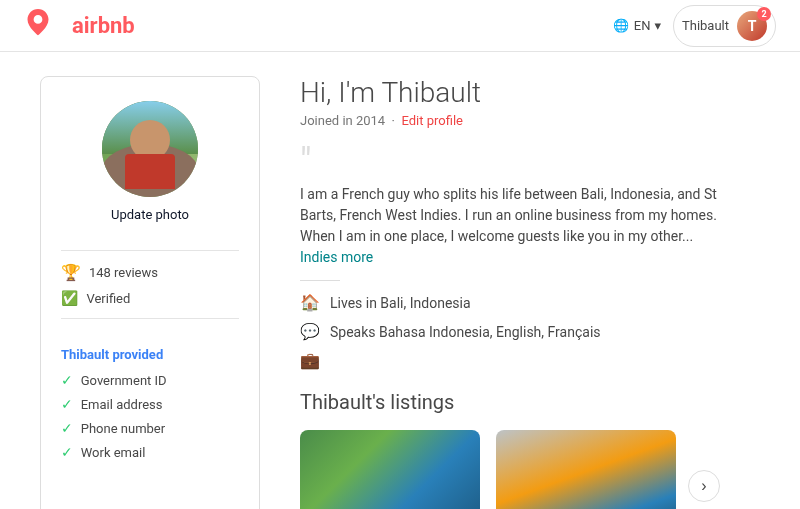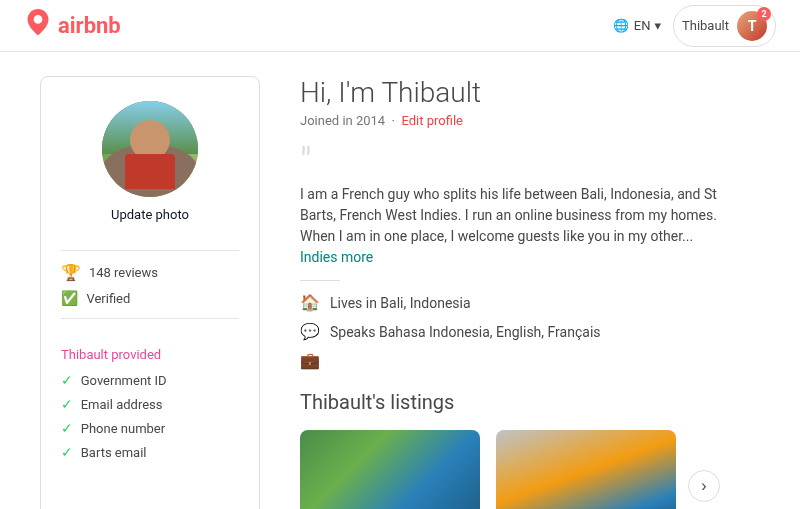--- a/index.html
+++ b/index.html
@@ -3,21 +3,21 @@
   <meta charset="utf-8">
   <style>
     * { box-sizing: border-box; margin: 0; padding: 0; }
     body { font-family: -apple-system, BlinkMacSystemFont, 'Segoe UI', Roboto, sans-serif; background: #fff; color: #484848; font-size: 14px; }
 
     
     .header {
       display: flex; align-items: center; justify-content: space-between;
       padding: 0 24px; height: 52px; border-bottom: 1px solid #e4e4e4;
     }
-    .logo { display: flex; align-items: center; gap: 6px; }
+    .logo { display: flex; align-items: center; gap: 20px; }
     .logo-icon { color: #FF5A5F; font-size: 28px; }
     .logo-text { color: #FF5A5F; font-size: 22px; font-weight: bold; }
     .header-right { display: flex; align-items: center; gap: 12px; }
     .lang-selector { display: flex; align-items: center; gap: 4px; font-size: 13px; color: #484848; cursor: pointer; }
     .user-menu { display: flex; align-items: center; gap: 8px; border: 1px solid #ddd; border-radius: 21px; padding: 5px 8px; cursor: pointer; }
     .user-name { font-size: 13px; }
     .avatar-wrapper { position: relative; }
     .avatar-circle {
       width: 30px; height: 30px; border-radius: 50%; background: #ccc;
       overflow: hidden; display: flex; align-items: center; justify-content: center;
@@ -43,21 +43,21 @@
       background: #888; margin-bottom: 10px;
     }
     .update-photo-link { color: #0f172a; font-size: 13px; cursor: pointer; margin-bottom: 16px; }
     .divider { width: 100%; height: 1px; background: #e4e4e4; margin: 12px 0; }
     .stats { width: 100%; }
     .stat-item { display: flex; align-items: center; gap: 8px; margin-bottom: 8px; font-size: 13px; }
     .stat-icon { font-size: 16px; }
     .verified-item { display: flex; align-items: center; gap: 8px; font-size: 13px; }
     .verified-icon { color: #2ecc71; font-size: 14px; }
     .provided-section { width: 100%; margin-top: 16px; }
-    .provided-title { font-size: 13px; font-weight: 400; color: #ec4899; margin-bottom: 10px; }
+    .provided-title { font-size: 13px; font-weight: 700; color: #3b82f6; margin-bottom: 10px; }
     .provided-item { display: flex; align-items: center; gap: 8px; font-size: 13px; color: #484848; margin-bottom: 8px; }
     .check-icon { color: #2ecc71; font-size: 14px; }
 
     
     .right-panel { flex: 1; }
     .profile-name { font-size: 28px; font-weight: 300; color: #484848; margin-bottom: 4px; }
     .joined-line { font-size: 13px; color: #767676; margin-bottom: 16px; }
     .edit-profile-link { color: #ef4444; cursor: pointer; }
     .quote-mark { font-size: 36px; color: #ddd; line-height: 1; margin-bottom: 4px; }
     .bio-text { font-size: 14px; color: #484848; line-height: 1.5; margin-bottom: 8px; max-width: 420px; }
@@ -162,21 +162,21 @@
       <div class="provided-item">
         <span class="check-icon">✓</span>
         <span>Email address</span>
       </div>
       <div class="provided-item">
         <span class="check-icon">✓</span>
         <span>Phone number</span>
       </div>
       <div class="provided-item">
         <span class="check-icon">✓</span>
-        <span>Barts email</span>
+        <span>Work email</span>
       </div>
     </div>
   </aside>
 
   <section class="right-panel">
     <h1 class="profile-name">Hi, I'm Thibault</h1>
     <div class="joined-line">
       <span>Joined in 2014</span>
       &nbsp;·&nbsp;
       <a class="edit-profile-link">Edit profile</a>

